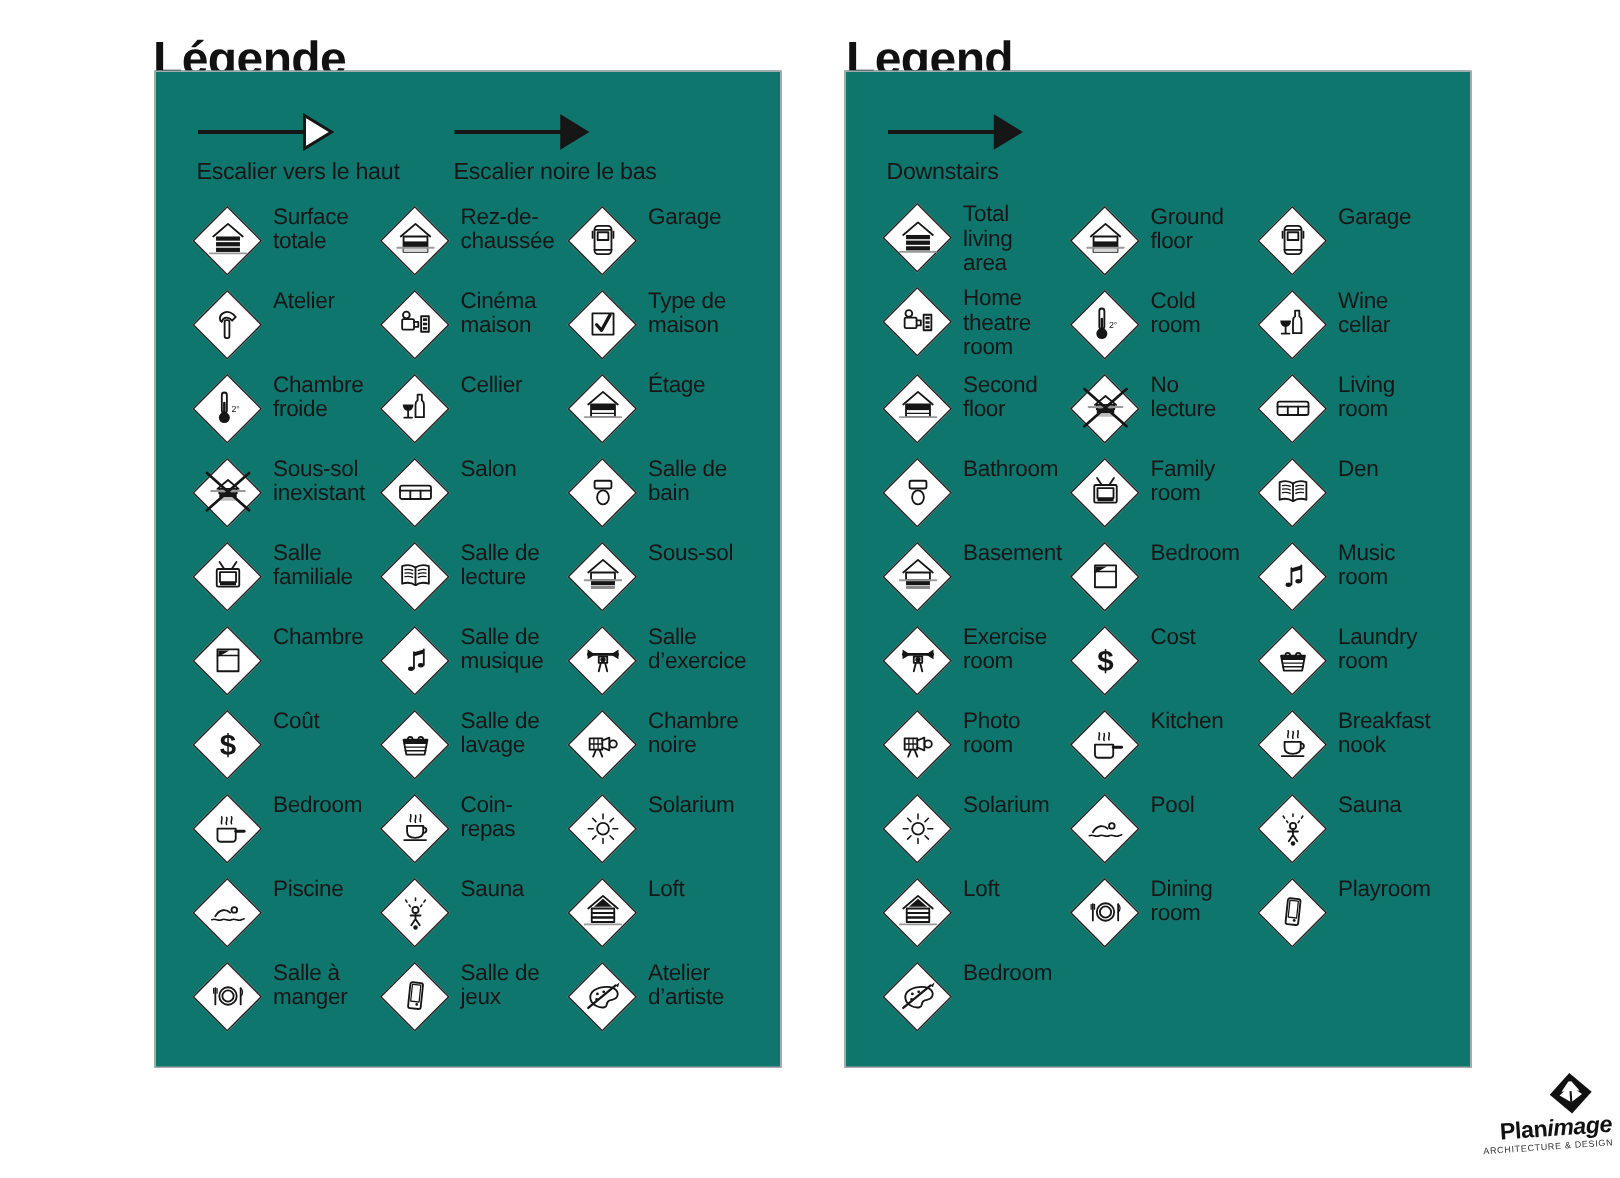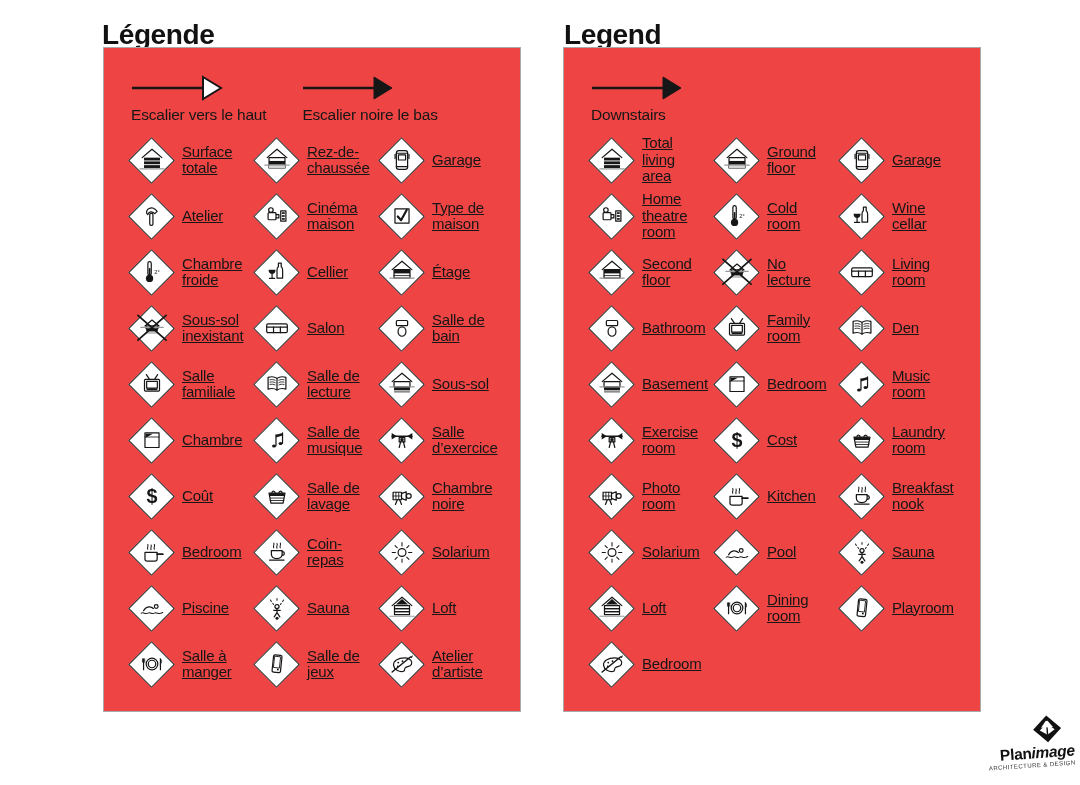--- a/index.html
+++ b/index.html
@@ -1,37 +1,37 @@
 <!DOCTYPE html>
 <html><head>
 <meta charset="utf-8">
 <style>
   html,body{margin:0;padding:0;background:#fff;}
   body{width:1080px;height:785px;position:relative;overflow:hidden;
        font-family:"Liberation Sans",sans-serif;color:#161616;}
 
-  .panel-title{position:absolute;top:0;font-size:28px;font-weight:800;
+  .panel-title{position:absolute;top:0;font-size:32px;font-weight:800;
                letter-spacing:-.4px;color:#111;}
   #title-fr{left:102px;} #title-en{left:564px;}
 
-  .panel{position:absolute;top:47px;width:418px;height:665px;background:#ef4444;
+  .panel{position:absolute;top:47px;width:418px;height:665px;background:#0f766e;
          border:1px solid #a9a9a9;box-sizing:border-box;}
   #panel-fr{left:103px;} #panel-en{left:563px;}
 
   .arrows{display:flex;gap:36px;padding:26px 0 0 27px;}
   .arrow-item{display:flex;flex-direction:column;}
   svg.arrow{display:block;overflow:visible;}
   svg.arrow line{stroke:#161616;stroke-width:2.6;}
   svg.arrow .head.open{fill:#fff;stroke:#161616;stroke-width:2;}
   svg.arrow .head.filled{fill:#161616;stroke:#161616;stroke-width:1;}
   .arrow-lbl{margin-top:4px;font-size:15.5px;letter-spacing:-.2px;white-space:nowrap;}
 
   .grid{margin:8px 0 0 24px;display:grid;grid-template-columns:125px 125px 125px;
         grid-auto-rows:56px;align-items:center;}
-  .cell{display:flex;align-items:center;gap:7px;text-decoration:underline;}
+  .cell{display:flex;align-items:flex-start;gap:7px;}
   .dmd{width:47px;height:47px;position:relative;flex:0 0 47px;}
   .dmd::before{content:"";position:absolute;inset:7px;transform:rotate(45deg);
                border:1.3px solid #222;background:#fff;}
   .dmd svg{position:absolute;left:8.5px;top:8.5px;overflow:visible;}
   .lbl{font-size:15px;line-height:1.1;letter-spacing:-.2px;white-space:pre-line;}
 
   .logo{position:absolute;left:974px;top:716px;width:100px;text-align:right;
         transform:rotate(-4deg);color:#111;}
   .logo-mark{display:block;margin:0 10px 0 auto;}
   .logo-text{font-size:15.5px;font-weight:800;letter-spacing:-.3px;line-height:1;}

